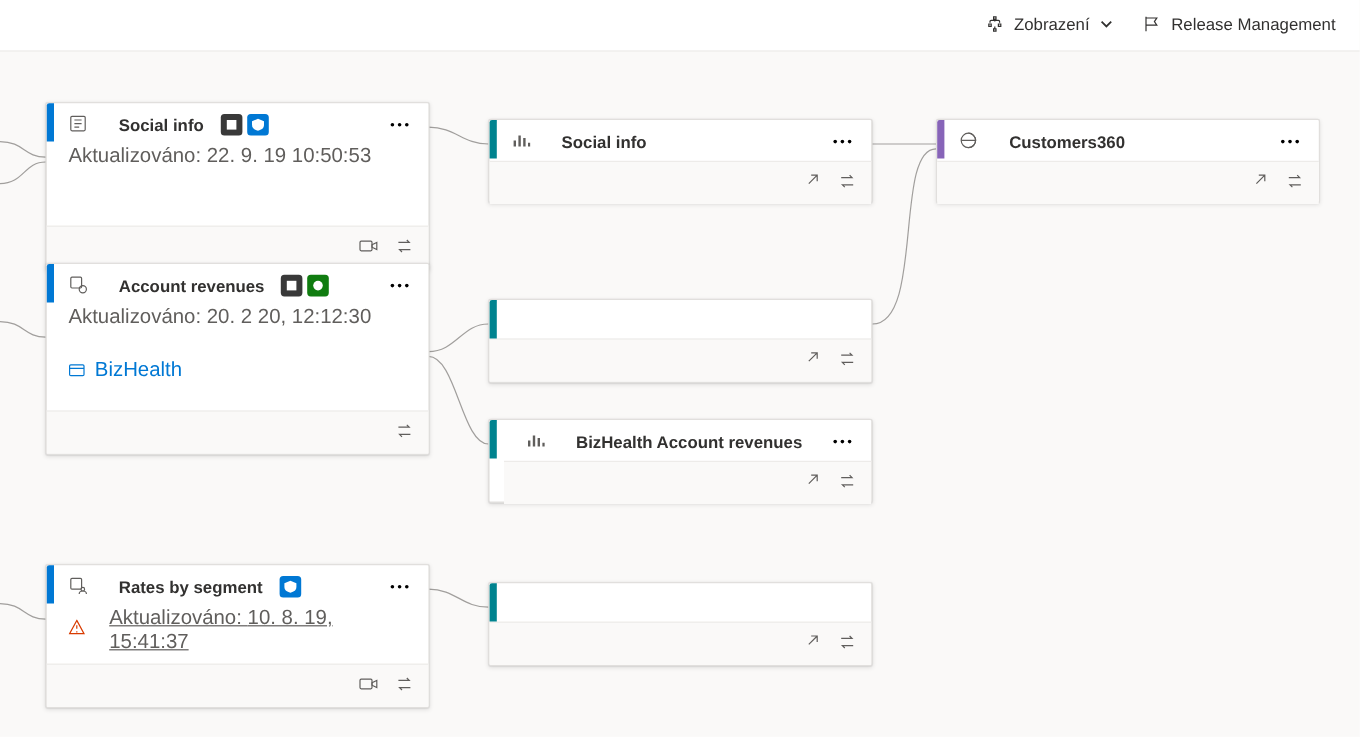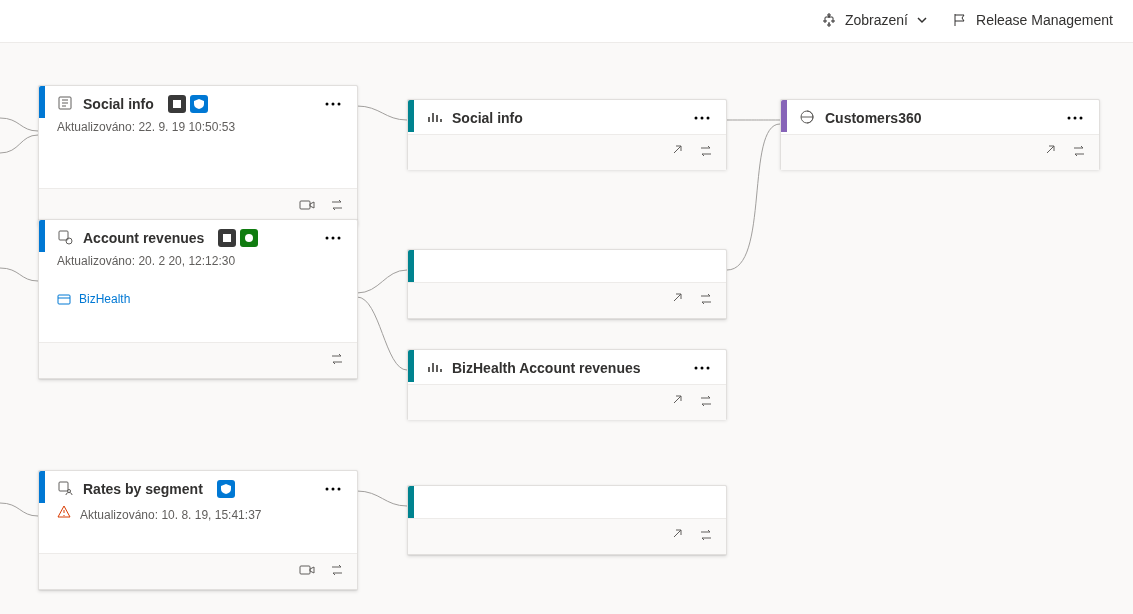--- a/index.html
+++ b/index.html
@@ -71,20 +71,21 @@
     align-items: center;
     gap: 10px;
     padding: 8px 12px 6px 18px;
     min-height: 34px;
   }
   .node-title {
     font-size: 14px;
     font-weight: 600;
     color: #323130;
     flex: 0 0 auto;
+    margin-left: 16px;
   }
   .node-badges {
     display: flex;
     gap: 4px;
     margin-left: 4px;
   }
   .badge {
     width: 18px; height: 18px;
     border-radius: 3px;
     display: flex;
@@ -95,27 +96,28 @@
   .badge svg { width: 12px; height: 12px; }
   .more-icon {
     margin-left: auto;
     color: #605e5c;
     display: flex;
     cursor: pointer;
     padding: 4px;
   }
   .node-body {
     padding: 0 12px 8px 18px;
-    font-size: 12px;
+    font-size: 17px;
     color: #605e5c;
   }
   .node-body .warn-line {
     display: flex;
-    align-items: flex-end;
-    gap: 9px;
+    align-items: center;
+    gap: 20px;
+    text-decoration: underline;
   }
   .node-body .workspace-link {
     display: flex;
     align-items: center;
     gap: 8px;
     margin-top: 24px;
     color: #0078d4;
   }
   .node-footer {
     border-top: 1px solid #edebe9;
@@ -360,21 +362,21 @@
     <div class="node-footer">
       <span class="foot-icon"><svg width="16" height="16" viewBox="0 0 16 16">
             <path d="M6 10l7-7M8 3h5v5" stroke="currentColor" fill="none"></path>
           </svg></span>
       <span class="foot-icon"><svg width="16" height="16" viewBox="0 0 16 16">
             <path d="M3 5h9l-2-2M13 11H4l2 2" stroke="currentColor" fill="none"></path>
           </svg></span>
     </div>
   </div>
 
-  <div class="node small-node" style="left:407px; top:306px; width:320px;">
+  <div class="node small-node" style="left:407px; top:306px; width:320px;padding-left:12px;">
     <div class="node-stripe stripe-teal"></div>
     <div class="node-header">
       <span class="header-icon"><svg width="16" height="16" viewBox="0 0 16 16">
             <path d="M3 13V8M7 13V4M11 13V6M15 13V10" stroke="currentColor" stroke-width="2"></path>
           </svg></span>
       <span class="node-title">BizHealth Account revenues</span>
       <span class="more-icon">
           <svg width="16" height="4" viewBox="0 0 16 4">
             <circle cx="2" cy="2" r="1.5"></circle>
             <circle cx="8" cy="2" r="1.5"></circle>

